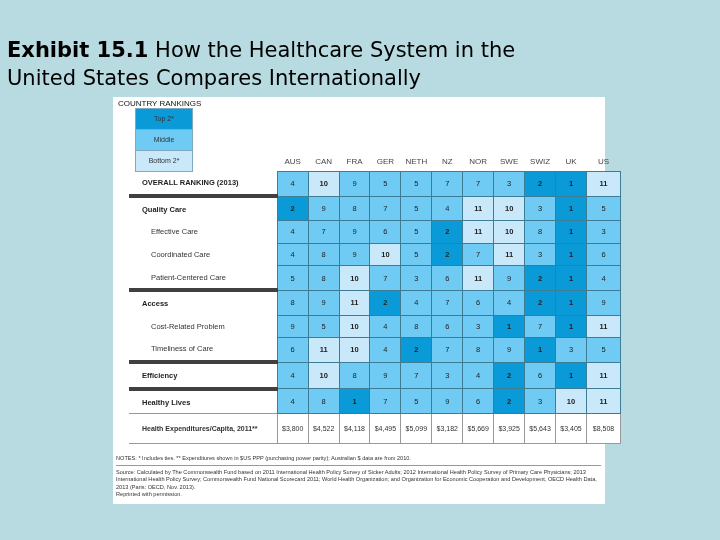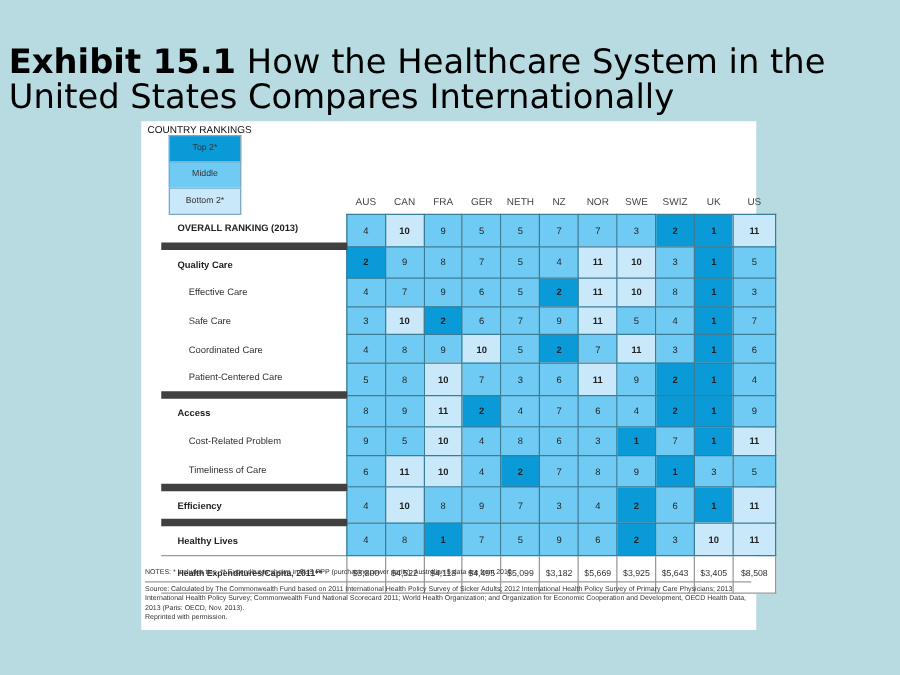--- a/index.html
+++ b/index.html
@@ -5,21 +5,21 @@
   html, body { margin:0; padding:0; }
   body {
     width:720px; height:540px; overflow:hidden;
     background:#b7dbe0;
     font-family:"Liberation Sans", sans-serif;
     position:relative;
   }
   .slide-title {
     position:absolute; left:7px; top:36px;
     font-family:"DejaVu Sans", sans-serif;
-    font-size:27px; line-height:28px; color:#000;
+    font-size:21px; line-height:28px; color:#000;
   }
   .slide-title b { font-weight:bold; }
   .exhibit {
     position:absolute; left:113px; top:97px; width:492px; height:407px;
     background:#fff;
   }
   .cr-label {
     position:absolute; left:5px; top:2px; font-size:8px; font-weight:normal; color:#111;
   }
   .legend { position:absolute; left:22px; top:11px; width:58px; }
@@ -40,21 +40,21 @@
   td.lab.bold { font-weight:bold; }
   td.lab.sub { padding-left:22px; color:#333; }
   td.v {
     width:30px; text-align:center; font-size:7.5px; color:#222;
     border:1px solid #3d7c95;
   }
   td.v.w { width:34px; }
   td.v.top { background:#0a9ad8; font-weight:bold; }
   td.v.mid { background:#6fcbf3; }
   td.v.bot { background:#c9e8fa; font-weight:bold; }
-  tr.sep td.lab { border-top:6px solid #404040; }
+  tr.sep td.lab { border-top:4px solid #404040; }
   tr.exp td { background:#fff; height:27px; font-size:7px; color:#333; border:1px solid #999; }
   tr.exp td.lab { font-weight:bold; border-left:none; font-size:7px; }
   .notes {
     position:absolute; left:3px; top:358px; width:485px; font-size:5.6px; color:#333; line-height:7.6px;
   }
   .notes .n1 { border-bottom:1px solid #999; padding-bottom:2px; margin-bottom:3px; }
 </style>
 </head>
 <body>
 
@@ -123,34 +123,20 @@
             <td class="v mid">6</td>
             <td class="v mid">5</td>
             <td class="v top">2</td>
             <td class="v bot">11</td>
             <td class="v bot">10</td>
             <td class="v mid">8</td>
             <td class="v top">1</td>
             <td class="v mid w">3</td>
           </tr>
           <tr class="">
-            <td class="lab sub">Safe Care</td>
-            <td class="v mid">3</td>
-            <td class="v bot">10</td>
-            <td class="v top">2</td>
-            <td class="v mid">6</td>
-            <td class="v mid">7</td>
-            <td class="v mid">9</td>
-            <td class="v bot">11</td>
-            <td class="v mid">5</td>
-            <td class="v mid">4</td>
-            <td class="v top">1</td>
-            <td class="v mid w">7</td>
-          </tr>
-          <tr class="">
             <td class="lab sub">Coordinated Care</td>
             <td class="v mid">4</td>
             <td class="v mid">8</td>
             <td class="v mid">9</td>
             <td class="v bot">10</td>
             <td class="v mid">5</td>
             <td class="v top">2</td>
             <td class="v mid">7</td>
             <td class="v bot">11</td>
             <td class="v mid">3</td>

